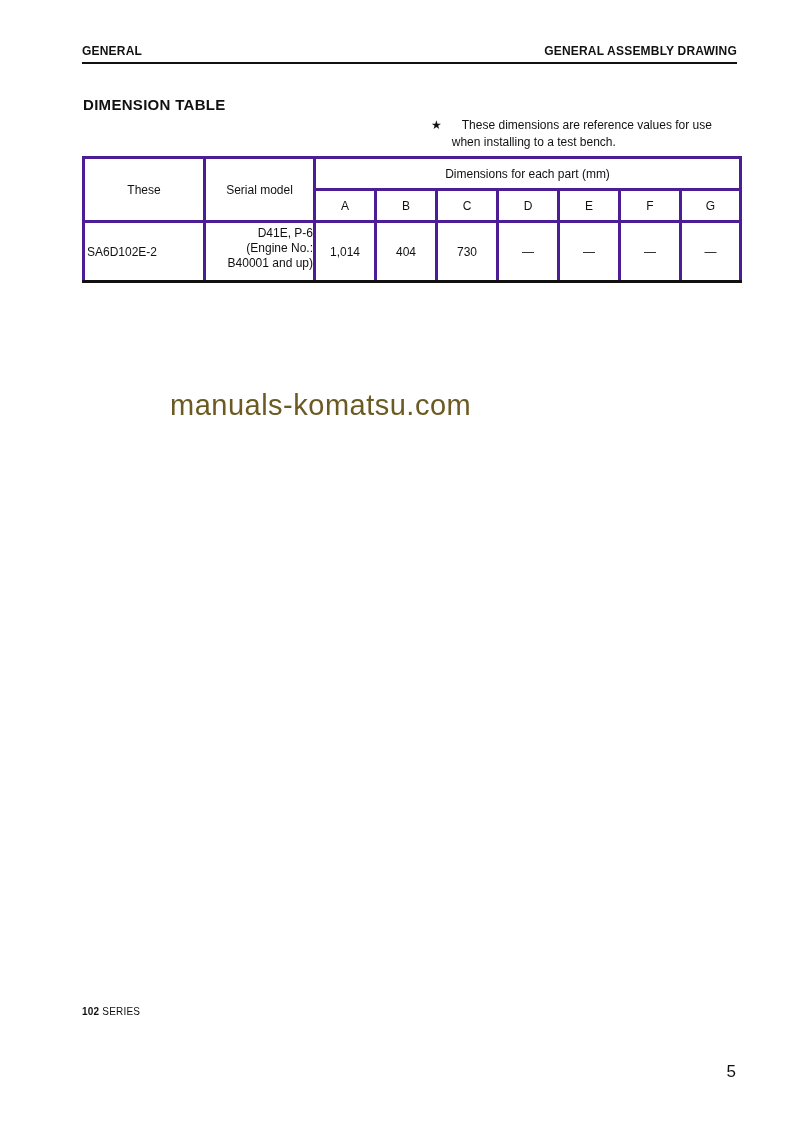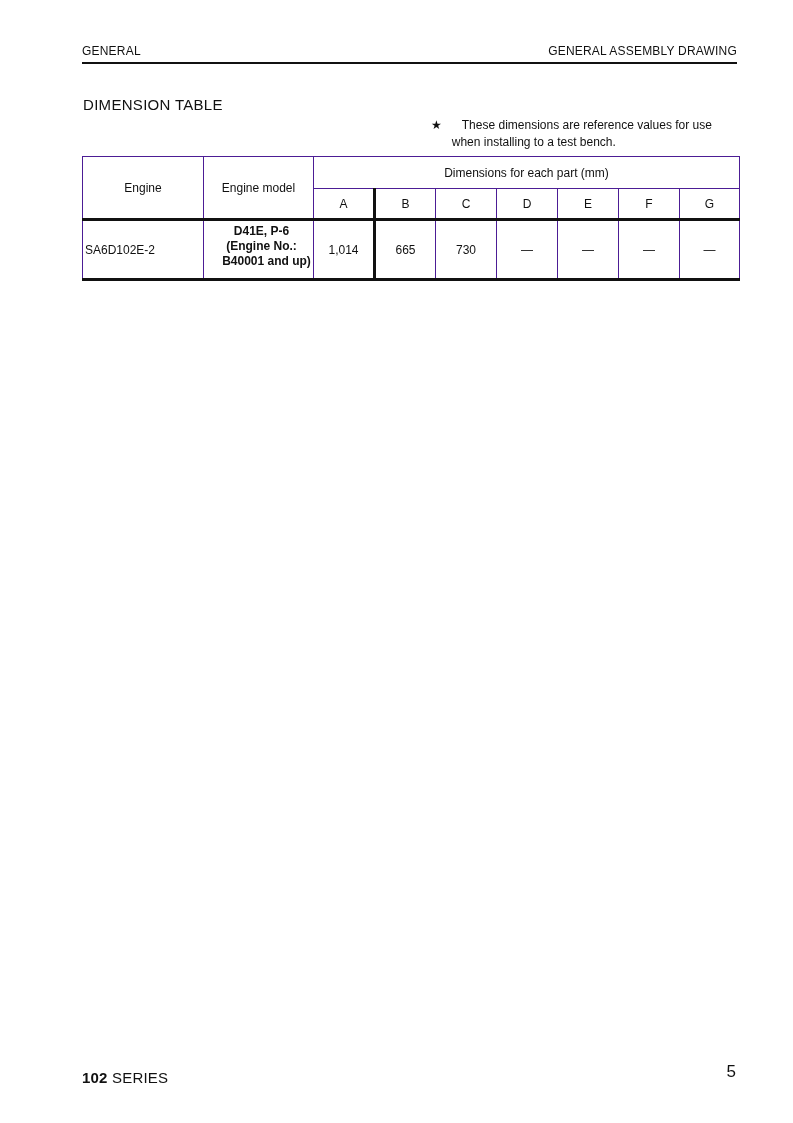--- a/index.html
+++ b/index.html
@@ -20,33 +20,33 @@
   
   .running-header {
     position: absolute;
     left: 82px;
     width: 655px;
     top: 44px;
     display: flex;
     justify-content: space-between;
     align-items: flex-end;
     font-size: 12px;
-    font-weight: normal;
+    font-weight: bold;
     letter-spacing: 0.2px;
     border-bottom: 2px solid #111;
     padding-bottom: 4px;
   }
 
   
   .doc-title {
     position: absolute;
     left: 83px;
     top: 96px;
     font-size: 15px;
-    font-weight: normal;
+    font-weight: bold;
     letter-spacing: 0.3px;
   }
 
   
   .note {
     position: absolute;
     left: 431px;
     top: 117px;
     width: 306px;
     display: flex;
@@ -68,60 +68,59 @@
     position: absolute;
     left: 82px;
     top: 156px;
     border-collapse: collapse;
     table-layout: fixed;
     width: 656px;
     font-size: 12px;
     color: #111;
   }
   .dim-table td, .dim-table th {
-    border: 1px solid #4c1d95;
+    border: 3px solid #4c1d95;
     font-weight: normal;
     text-align: center;
     vertical-align: middle;
     padding: 0;
     overflow: hidden;
   }
   .dim-table .r-span     { height: 32px; }
   .dim-table .r-letters  td { height: 29px; }
   .dim-table .r-data     td { height: 54px; border-top: 3px solid #111; border-bottom: 3px solid #111; }
   .dim-table .thick-left { border-left: 3px solid #111; }
   .dim-table .cell-engine-data {
     text-align: left;
     padding-left: 2px;
   }
   .dim-table .cell-model-data {
-    text-align: center;
+    text-align: right;
     padding-left: 6px;
     padding-top: 3px;
     vertical-align: top;
     line-height: 15px;
-    font-weight: bold;
   }
   .cell-model-data .mm-line:nth-child(3) { padding-left: 10px; }
 
   
   .watermark {
     position: absolute;
     left: 170px;
     top: 389px;
     font-size: 29px;
     letter-spacing: 0.5px;
   }
 
   
   .footer-left {
     position: absolute;
     left: 82px;
-    top: 1069px;
-    font-size: 15px;
+    top: 1006px;
+    font-size: 10px;
     letter-spacing: 0.2px;
   }
   .footer-left .num { font-weight: bold; }
   .page-number {
     position: absolute;
     right: 57px;
     top: 1062px;
     font-size: 17px;
   }
 </style>
@@ -152,51 +151,52 @@
       <col style="width:61px">
         <col style="width:61px">
         <col style="width:61px">
       <col style="width:61px">
         <col style="width:61px">
         <col style="width:61px">
         <col style="width:60px">
     </colgroup>
     <tbody>
       <tr class="r-span">
-        <th rowspan="2">Engine</th>
-        <th rowspan="2">Engine model</th>
+        <th rowspan="2">These</th>
+        <th rowspan="2">Serial model</th>
         <th colspan="7">Dimensions for each part (mm)</th>
       </tr>
       <tr class="r-letters">
         <td>A</td>
         <td class="thick-left">B</td>
         <td>C</td>
         <td>D</td>
         <td>E</td>
         <td>F</td>
         <td>G</td>
       </tr>
       <tr class="r-data">
         <td class="cell-engine-data">SA6D102E-2</td>
         <td class="cell-model-data">
           <div class="mm-line">D41E, P-6</div>
           <div class="mm-line">(Engine No.:</div>
           <div class="mm-line">B40001 and up)</div>
         </td>
         <td>1,014</td>
-        <td class="thick-left">665</td>
+        <td class="thick-left">404</td>
         <td>730</td>
         <td>—</td>
         <td>—</td>
         <td>—</td>
         <td>—</td>
       </tr>
     </tbody>
   </table>
 
+  <div class="watermark" style="color: rgb(107, 90, 34);">manuals-komatsu.com</div>
 
   <div class="footer-left">
     <span class="num">102</span>
     <span>SERIES</span>
   </div>
   <div class="page-number">5</div>
 
 </div>
 
 </body></html>

